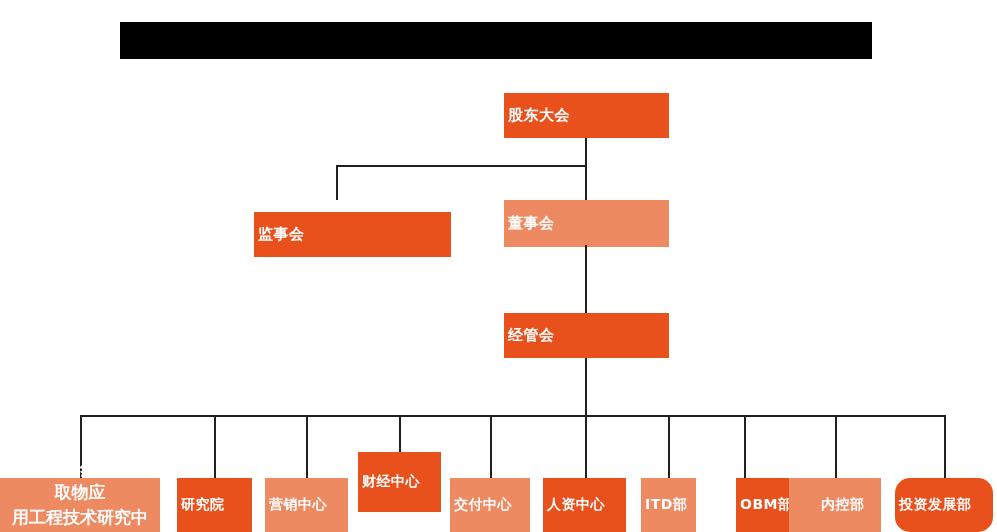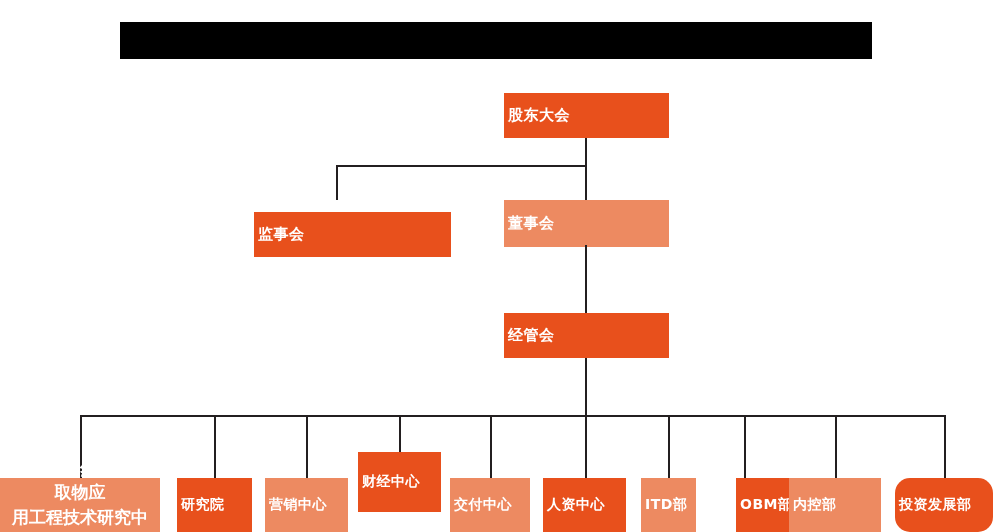--- a/index.html
+++ b/index.html
@@ -126,21 +126,21 @@
   </div>
 
   <div class="node vivid leaf" style="left:543px; top:478px; width:83px; height:54px;">
     <span class="node-label">人资中心</span>
   </div>
 
   <div class="node vivid leaf" style="left:710px; top:478px; width:68px; height:54px;margin-left:26px;">
     <span class="node-label">OBM部</span>
   </div>
 
-  <div class="node salmon leaf" style="left:789px; top:478px; width:92px; height:54px;">
+  <div class="node salmon leaf" style="left:789px; top:478px; width:92px; height:54px;padding-left:28px;">
     <span class="node-label">内控部</span>
   </div>
 
   <div class="node vivid leaf" style="left:895px; top:478px; width:98px; height:54px;border-radius:15px;">
     <span class="node-label">投资发展部</span>
   </div>
 
 </div>
 
 </body></html>

